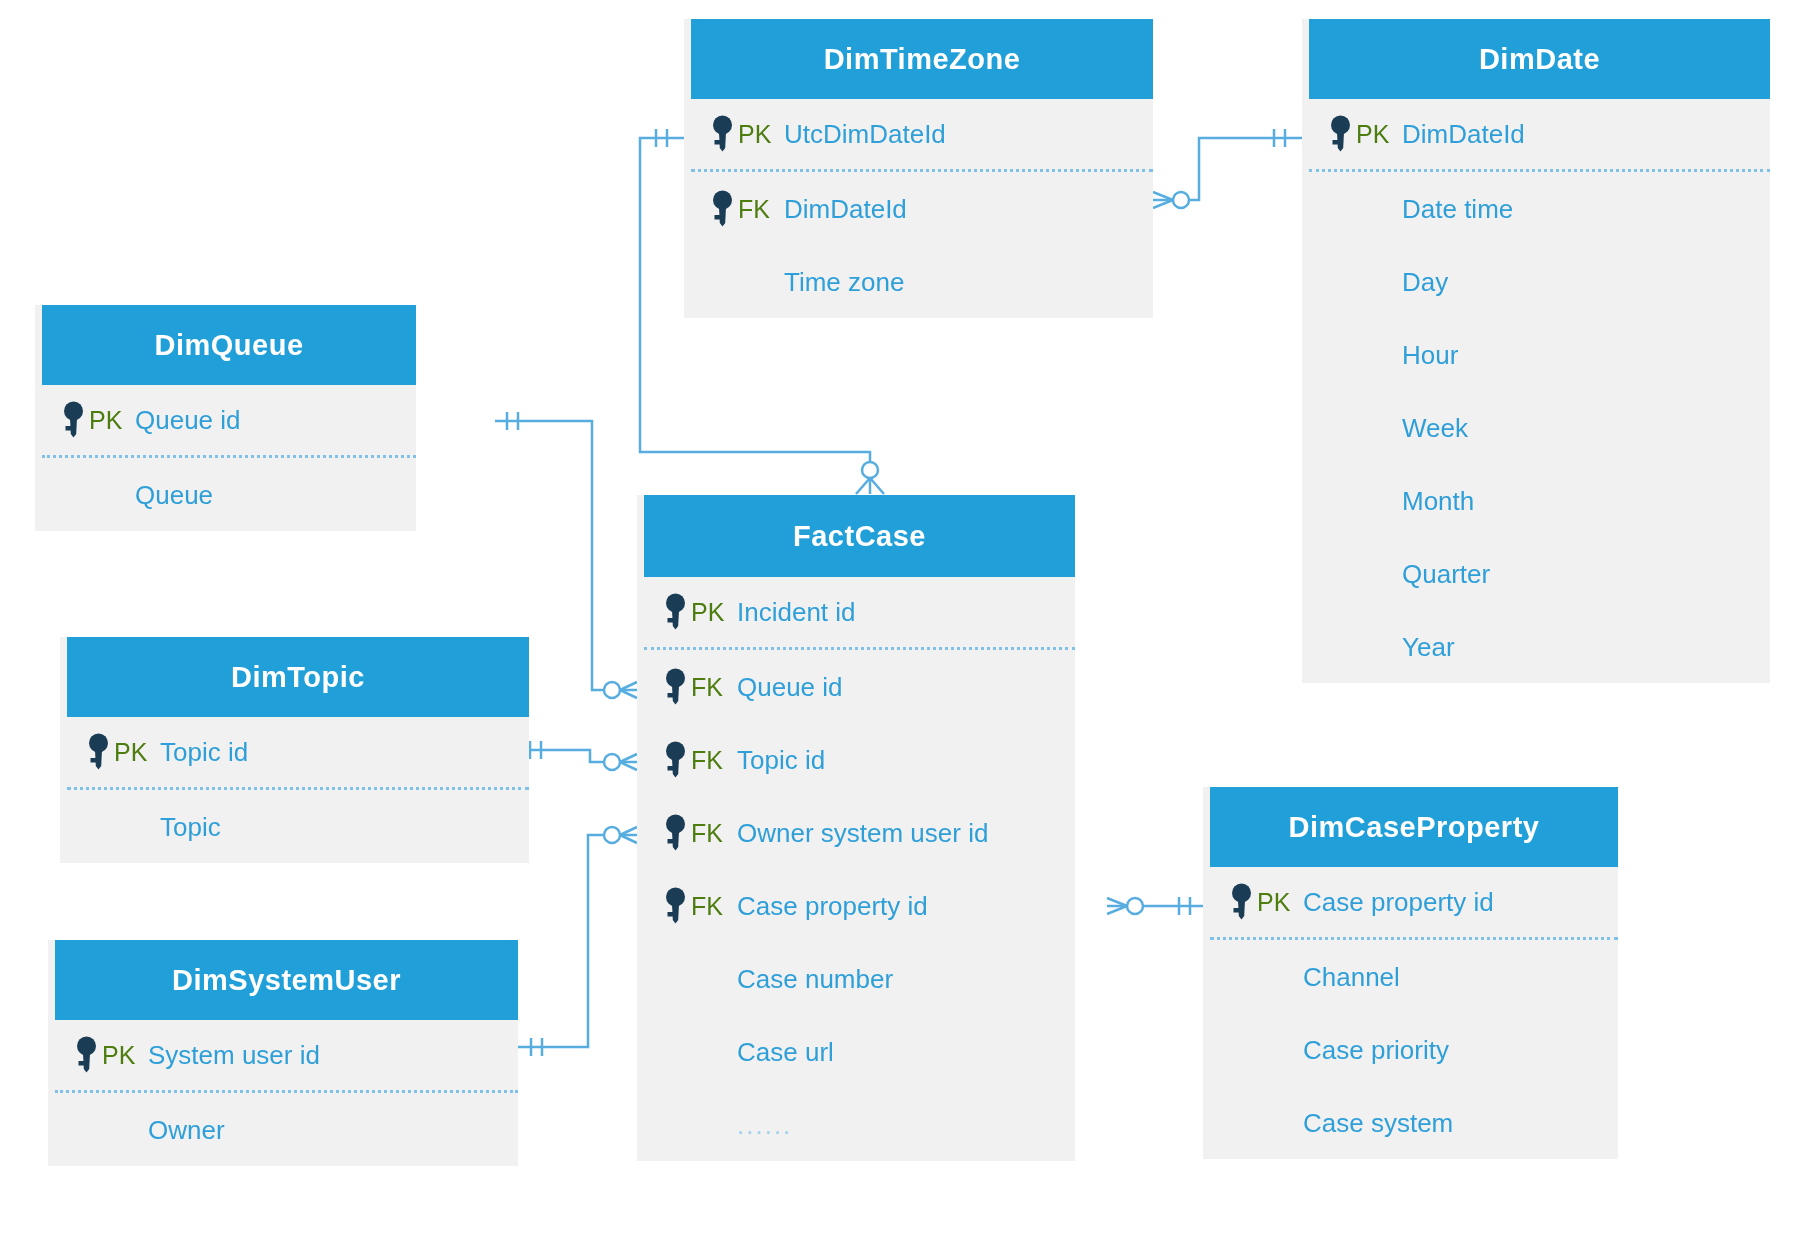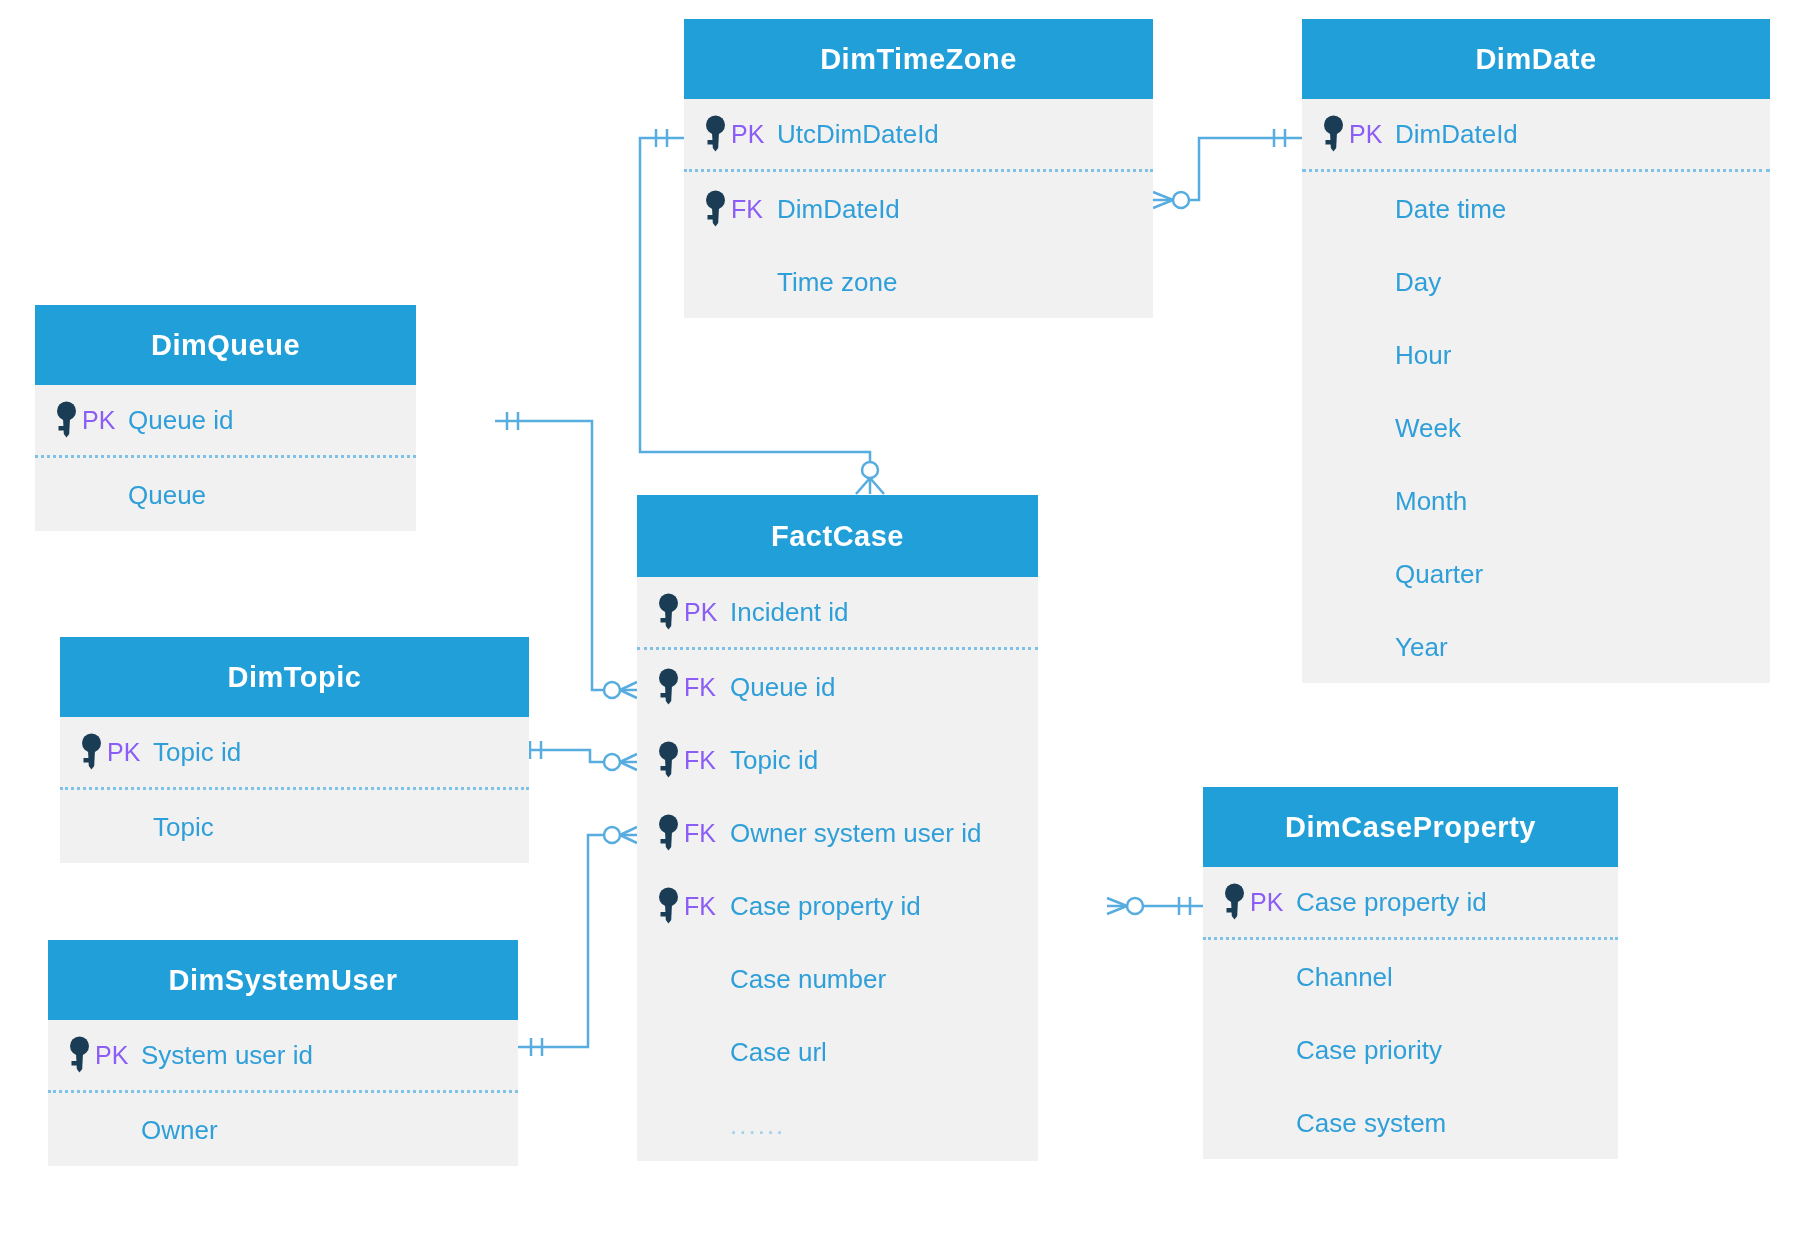--- a/index.html
+++ b/index.html
@@ -1,29 +1,29 @@
 <!DOCTYPE html>
 <html><head>
 <meta charset="utf-8">
 <style>
   * { box-sizing: border-box; margin: 0; padding: 0; }
   body { background: #ffffff; font-family: "Liberation Sans", sans-serif; }
   .canvas { position: relative; width: 1800px; height: 1258px; background: #ffffff; overflow: hidden; }
 
-  .tbl { position: absolute; background: #f1f1f1; }
+  .tbl { position: absolute; background: #f1f1f1; padding-left: 7px; }
   .tbl .hd {
     height: 80px; background: #219fd9; color: #ffffff;
     font-size: 29px; font-weight: bold;
     display: flex; align-items: center; justify-content: center;
     letter-spacing: 0.5px;
   }
   .row { position: relative; height: 73px; }
   .row.sep { border-bottom: 3px dotted #7fc2e7; }
   .row .kicon { position: absolute; left: 20px; top: 50%; transform: translateY(-50%); line-height: 0; }
-  .row .ktype { position: absolute; left: 47px; top: 50%; transform: translateY(-50%); font-size: 25px; color: #8b5cf6; }
+  .row .ktype { position: absolute; left: 47px; top: 50%; transform: translateY(-50%); font-size: 25px; color: #4d7c0f; }
   .row .attr  { position: absolute; left: 93px; top: 50%; transform: translateY(-50%); font-size: 26px; color: #2e9fd9; white-space: nowrap; }
   .row .attr.muted { color: #9fd0ec; letter-spacing: 2px; }
 
   .edges { position: absolute; left: 0; top: 0; width: 1800px; height: 1258px; pointer-events: none; }
   .edges * { vector-effect: non-scaling-stroke; }
 </style>
 </head>
 <body>
 
 <div class="canvas">
@@ -191,21 +191,21 @@
             <rect x="3.5" y="25" width="6" height="4.5"></rect>
           </svg></span>
       <span class="ktype">PK</span>
       <span class="attr">System user id</span>
     </div>
     <div class="row">
         <span class="attr">Owner</span>
       </div>
   </div>
 
-  <div class="tbl" style="left:637px;top:495px;width:401px;">
+  <div class="tbl" style="left:637px;top:495px;width:438px;">
     <div class="hd" style="height:82px;">FactCase</div>
     <div class="row sep">
       <span class="kicon"><svg width="23" height="38" viewBox="0 0 23 38" fill="#1b3c55">
             <circle cx="11.5" cy="10" r="9.5"></circle>
             <path d="M8 17 L15 17 L14.2 33 L11.5 36.5 L8.8 33 Z"></path>
             <rect x="3.5" y="25" width="6" height="4.5"></rect>
           </svg></span>
       <span class="ktype">PK</span>
       <span class="attr">Incident id</span>
     </div>

